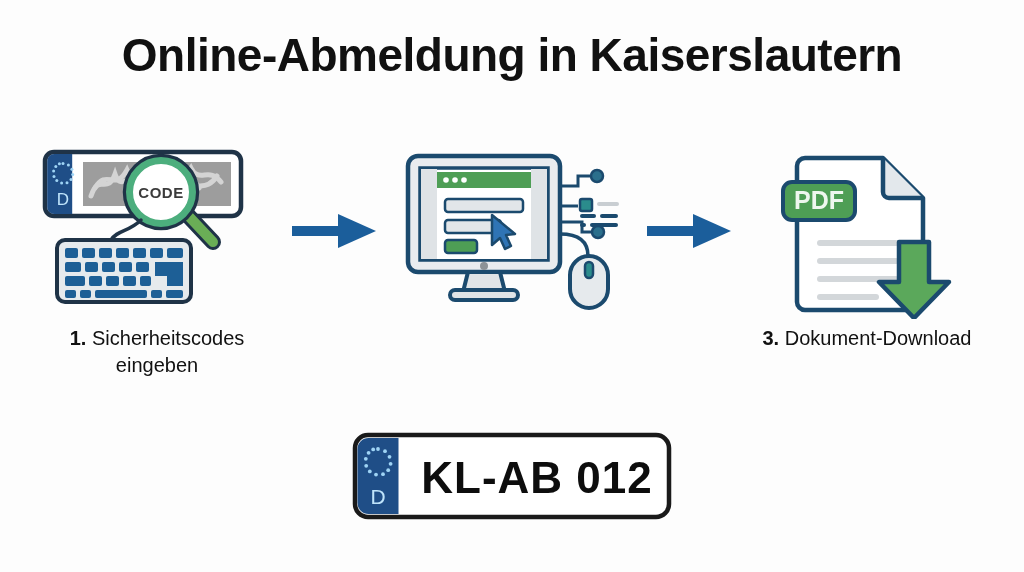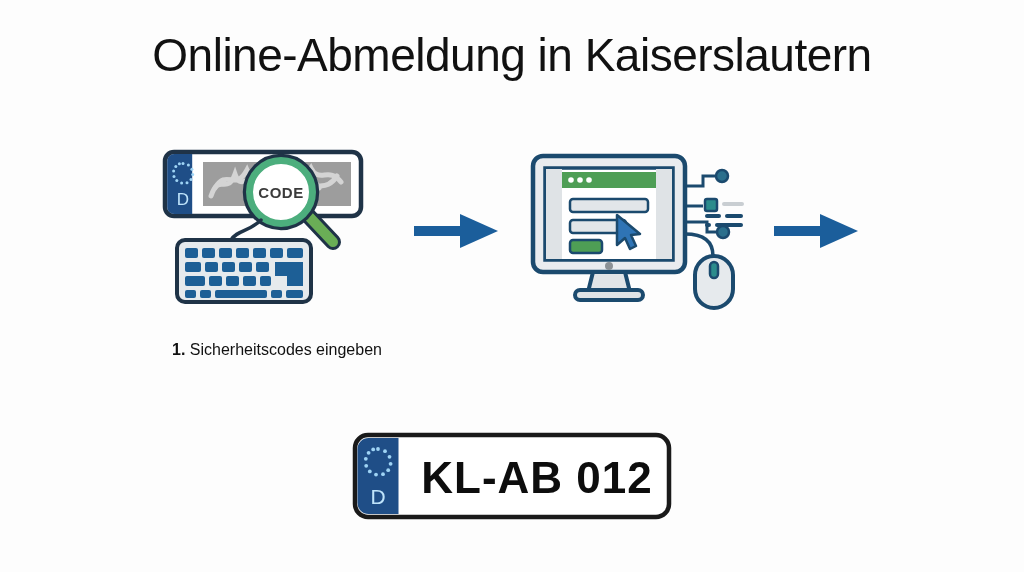--- a/index.html
+++ b/index.html
@@ -23,21 +23,21 @@
     position: relative;
     background: #fdfdfd;
     display: flex;
     flex-direction: column;
     align-items: center;
   }
 
   
   .title {
     font-size: 46px;
-    font-weight: 400;
+    font-weight: 700;
     letter-spacing: -0.5px;
     line-height: 1.05;
     color: #111111;
     text-align: center;
     white-space: nowrap;
   }
 
   
   .steps-row {
     margin-top: 34px;
@@ -57,22 +57,22 @@
 
   .step-art {
     height: 175px;
     width: 250px;
     display: flex;
     align-items: center;
     justify-content: center;
   }
 
   .step-label {
-    margin-top: 20px;
-    font-size: 16px;
+    margin-top: 6px;
+    font-size: 20px;
     line-height: 1.35;
     text-align: center;
     color: #111111;
     max-width: 235px;
   }
   .step-label .num {
     font-weight: 700;
   }
 
   .arrow-cell {
@@ -254,20 +254,49 @@
       </div>
     </div>
 
     <div class="arrow-cell">
       <svg width="86" height="40" viewBox="0 0 86 40">
         <rect x="0" y="15" width="50" height="10" fill="#1b5e9b"></rect>
         <polygon points="46,3 84,20 46,37" fill="#1b5e9b"></polygon>
       </svg>
     </div>
 
+    <div class="step">
+      <div class="step-art">
+        <svg width="240" height="175" viewBox="0 0 240 175">
+
+          <path d="M58,14 h78 l40,40 v104 a8,8 0 0 1 -8,8 h-110 a8,8 0 0 1 -8,-8 v-136 a8,8 0 0 1 8,-8 z" fill="#ffffff" stroke="#1b4a6e" stroke-width="4.5" stroke-linejoin="round"></path>
+          <path d="M136,14 v34 a6,6 0 0 0 6,6 h34" fill="#e3e8ec" stroke="#1b4a6e" stroke-width="4.5" stroke-linejoin="round"></path>
+
+          <g>
+            <rect x="36" y="38" width="72" height="38" rx="9" ry="9" fill="#4e9e55" stroke="#1b4a6e" stroke-width="4"></rect>
+            <text x="72" y="65" font-family="Liberation Sans, sans-serif" font-size="25" font-weight="700" fill="#eef7ee" text-anchor="middle">PDF</text>
+          </g>
+
+          <g fill="#d3d7da">
+            <rect x="70" y="96" width="82" height="6" rx="3"></rect>
+            <rect x="70" y="114" width="82" height="6" rx="3"></rect>
+            <rect x="70" y="132" width="82" height="6" rx="3"></rect>
+            <rect x="70" y="150" width="62" height="6" rx="3"></rect>
+          </g>
+
+          <g>
+            <path d="M152,98 h30 v40 h20 l-35,36 l-35,-36 h20 z" fill="#5ba85b" stroke="#1b4a6e" stroke-width="4.5" stroke-linejoin="round"></path>
+          </g>
+        </svg>
+      </div>
+      <div class="step-label">
+        <span class="num">3.</span>
+        <span>Dokument-Download</span>
+      </div>
+    </div>
 
   </div>
 
   <div class="bottom-plate-wrap">
     <svg width="320" height="88" viewBox="0 0 320 88">
       <rect x="3" y="3" width="314" height="82" rx="13" ry="13" fill="#ffffff" stroke="#1a1a1a" stroke-width="4.5"></rect>
       <path d="M5.5,17 a11,11 0 0 1 11,-11 h30 v76 h-30 a11,11 0 0 1 -11,-11 z" fill="#1f4e87"></path>
       <g fill="#9fd4f5">
         <circle cx="26" cy="17" r="1.9"></circle>
         <circle cx="33" cy="19.2" r="1.9"></circle>

